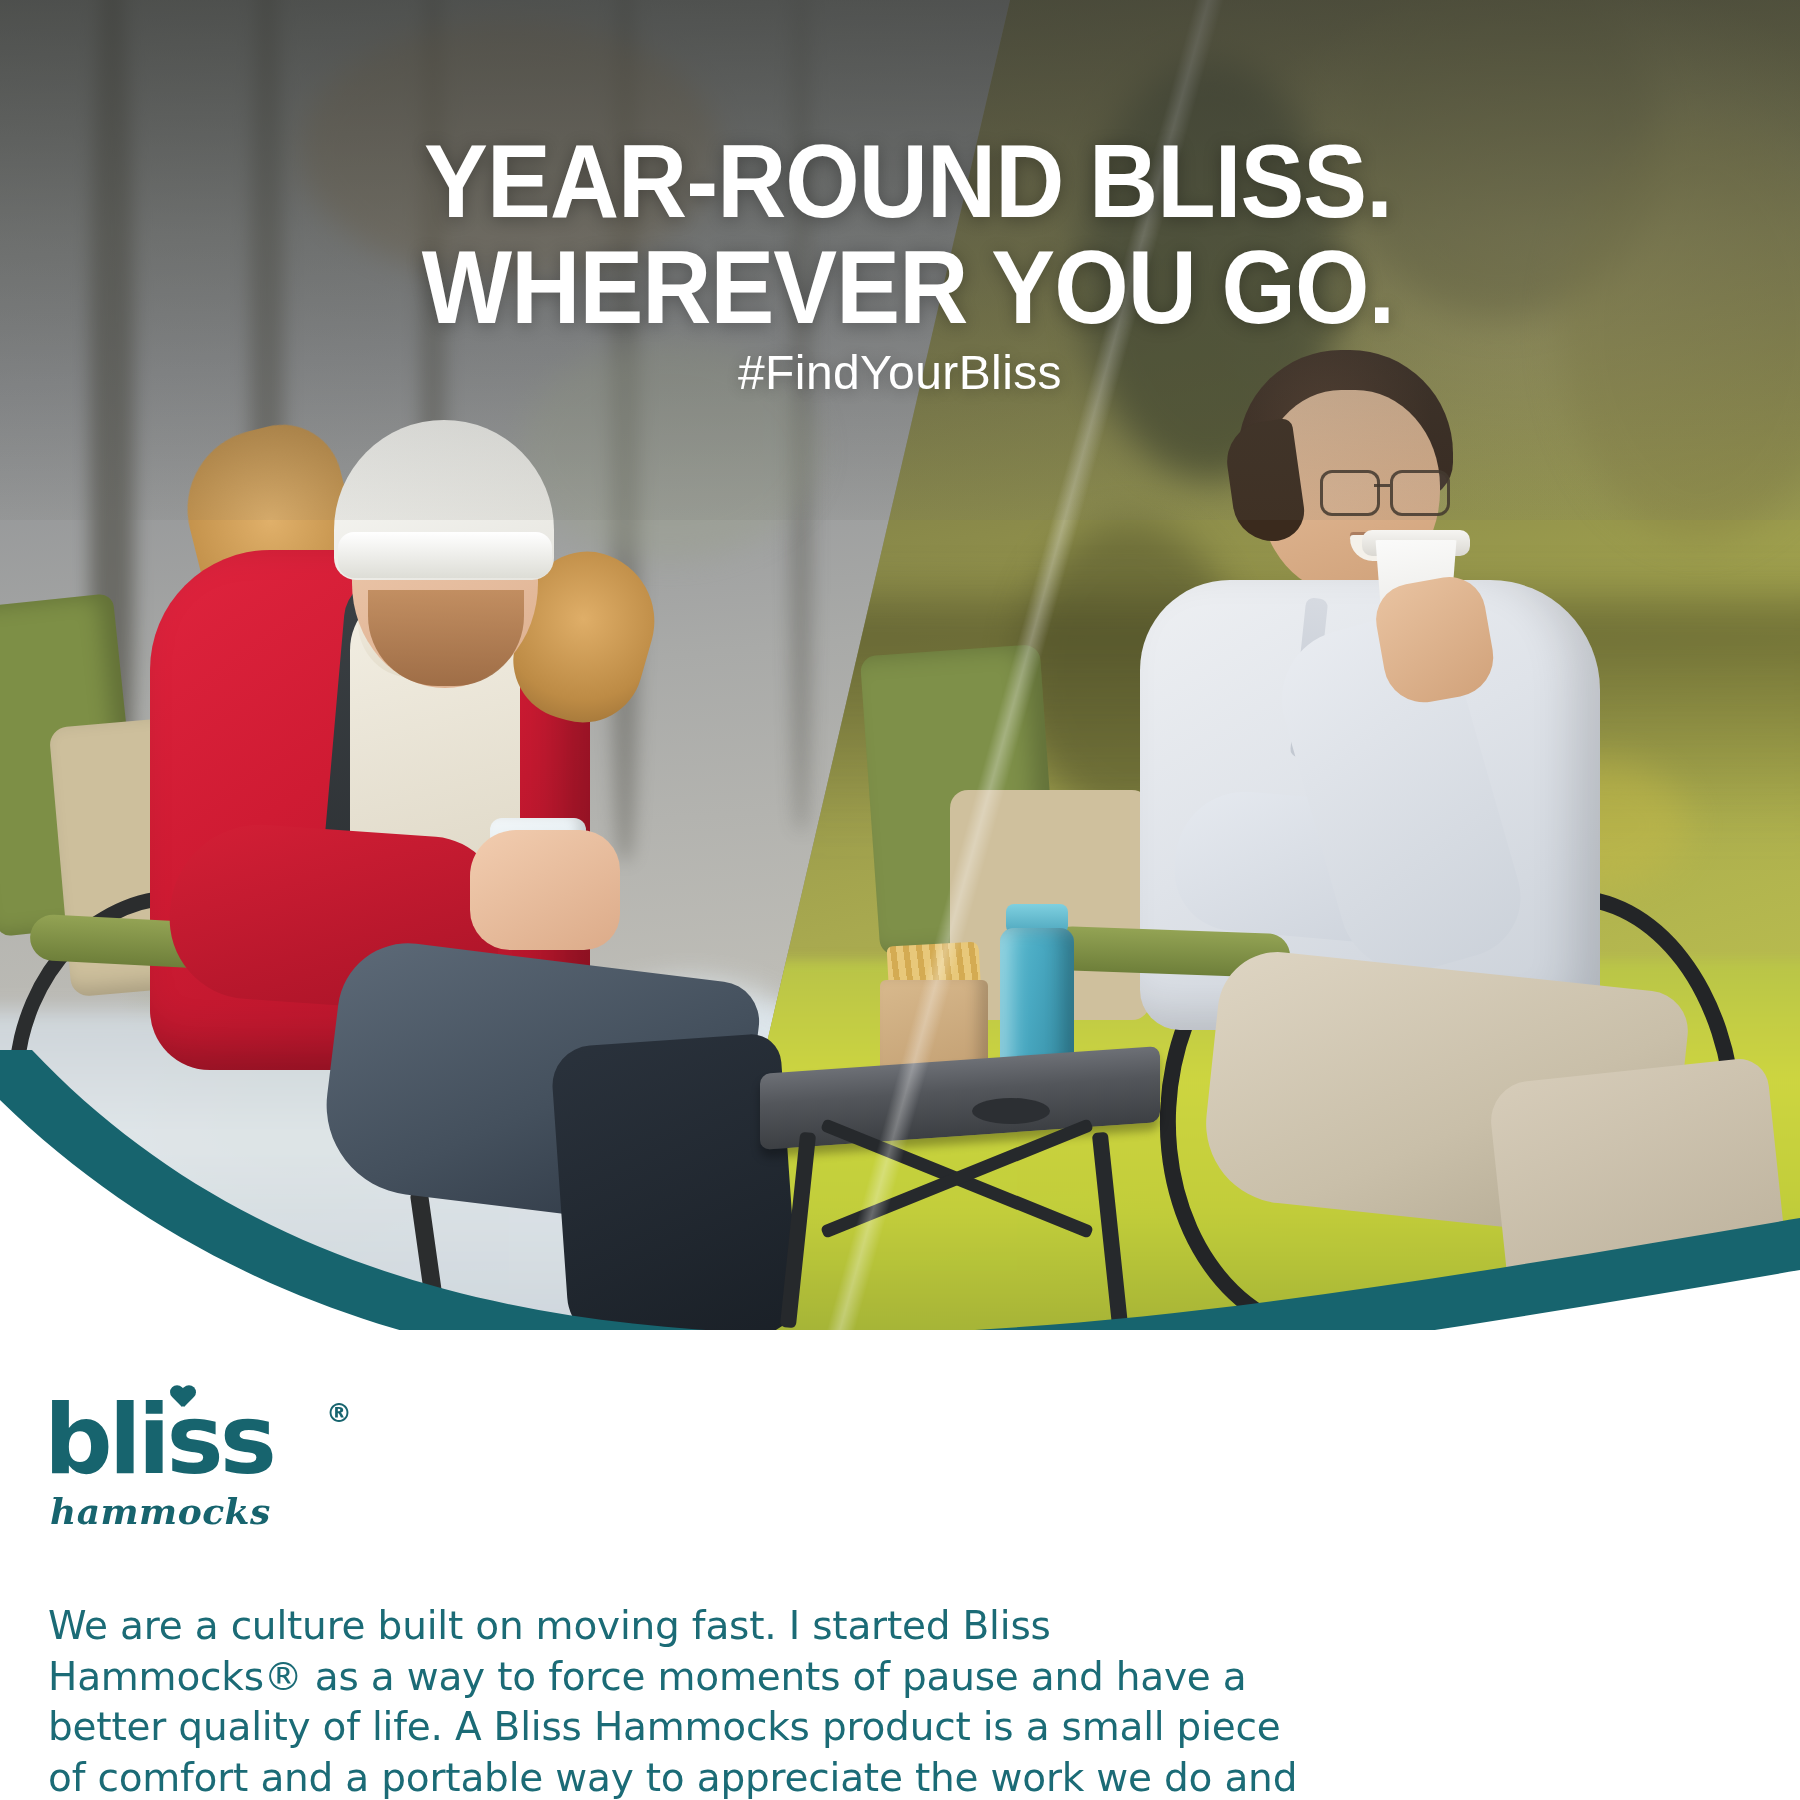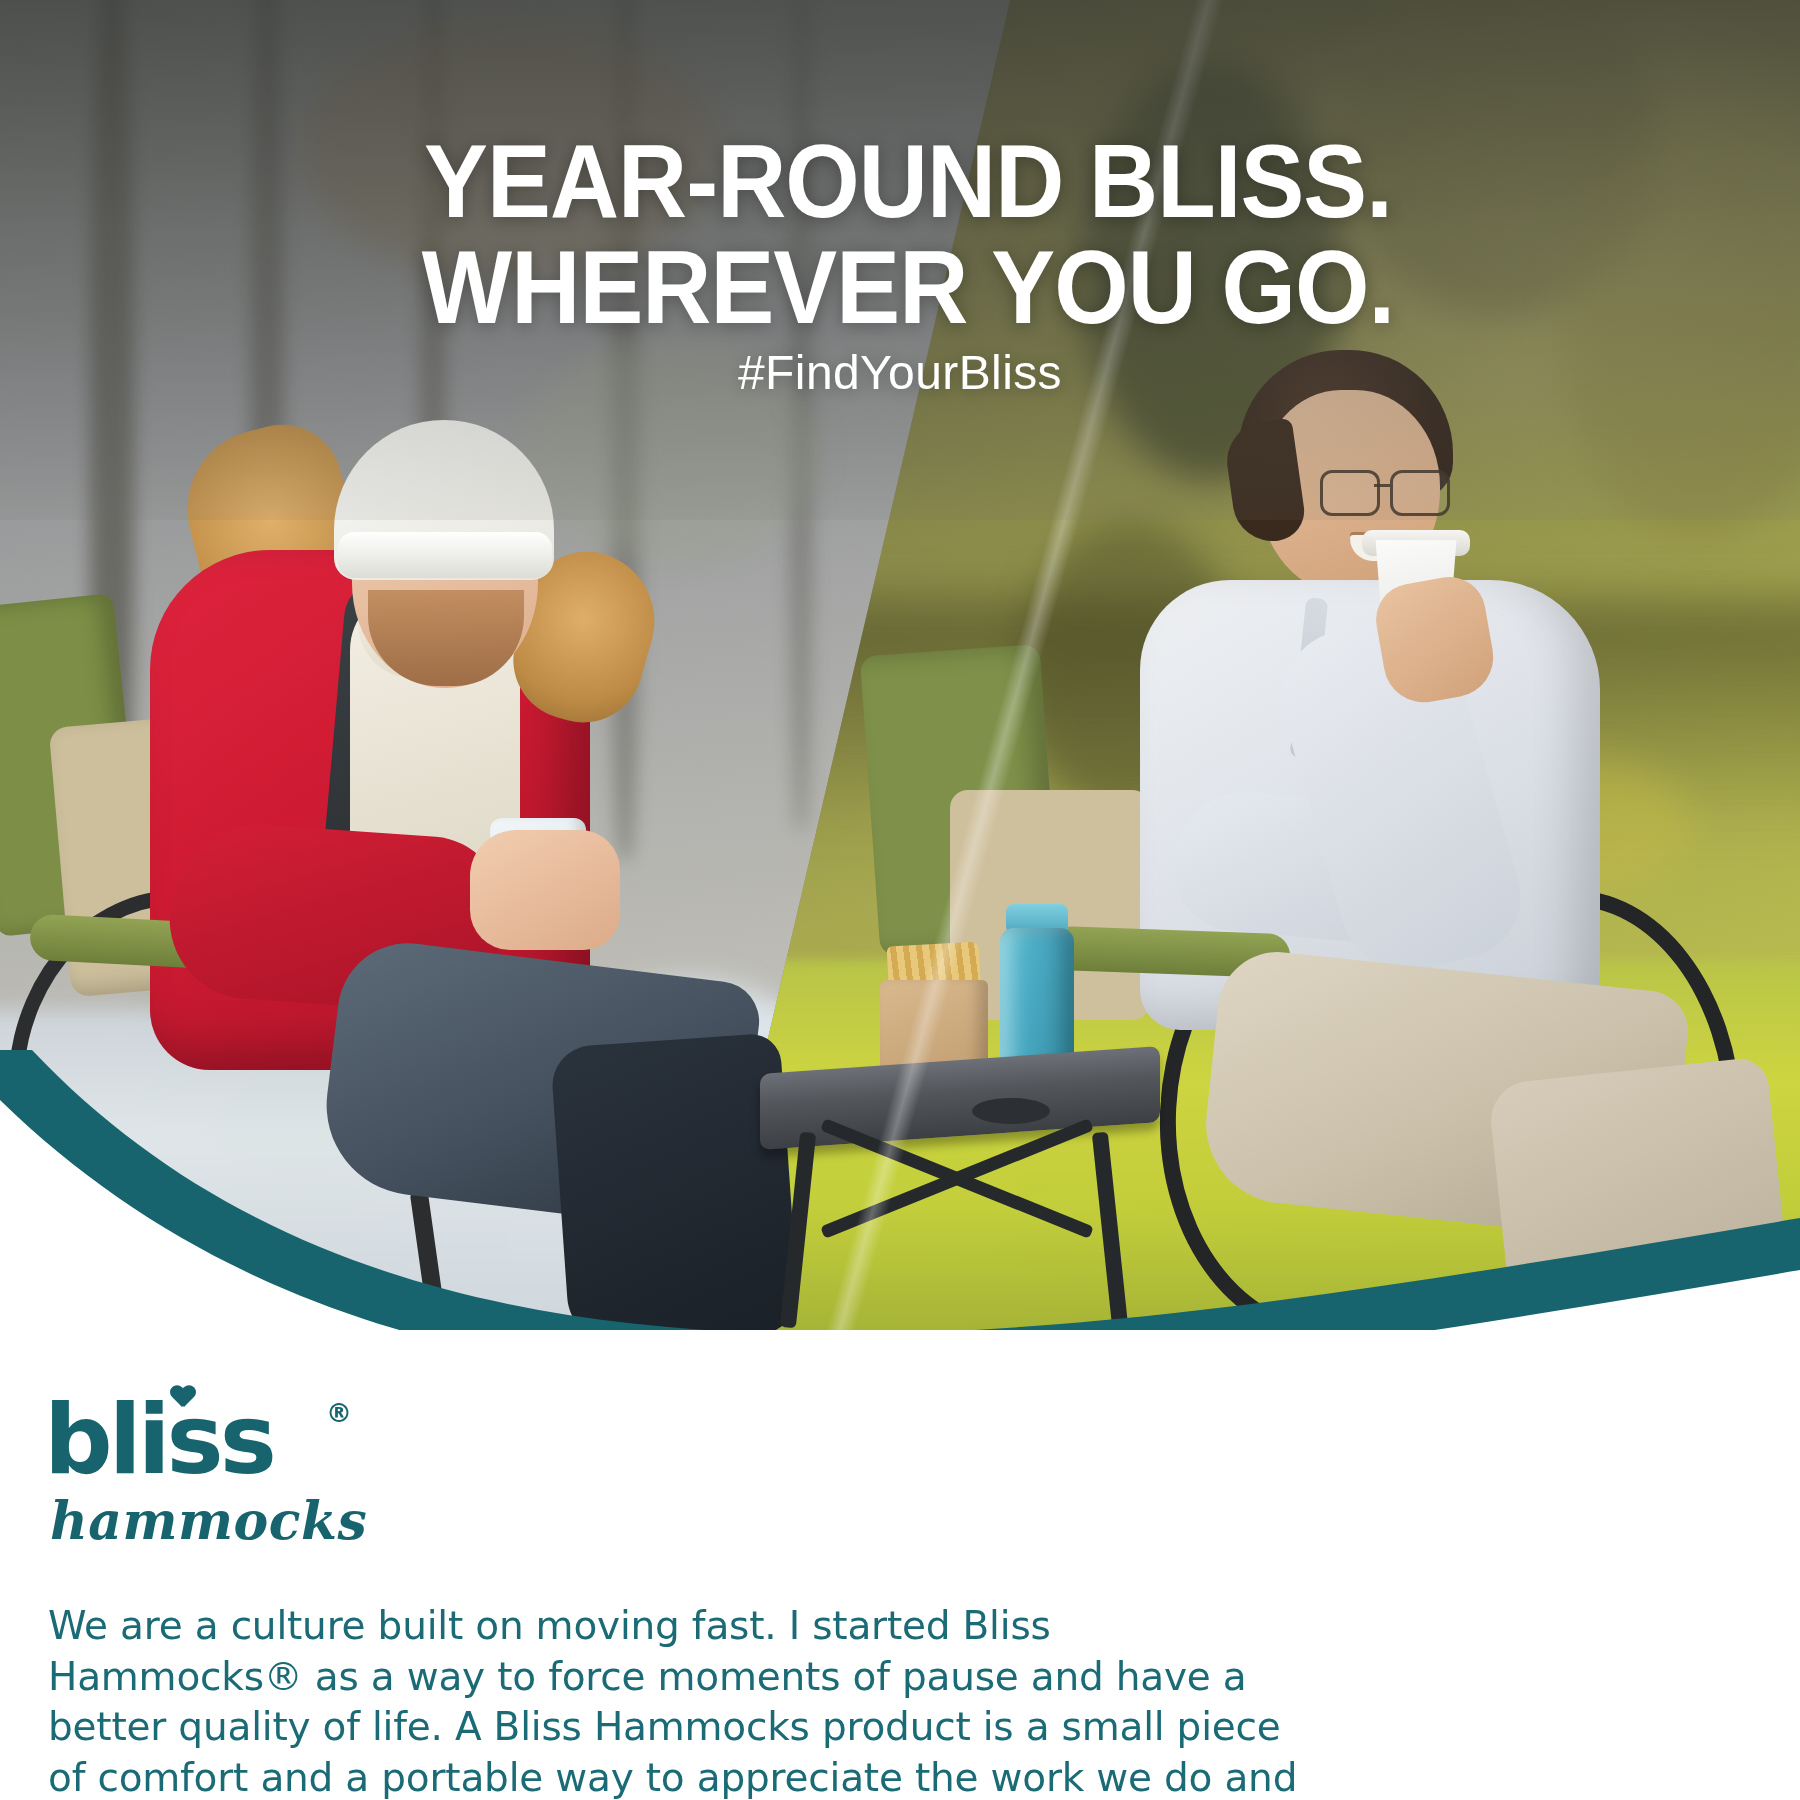--- a/index.html
+++ b/index.html
@@ -332,21 +332,21 @@
     position:absolute;left:126px;top:-6px;width:26px;height:24px;
   }
   .logo-heart:before,.logo-heart:after{
     content:"";position:absolute;top:0;width:14px;height:21px;border-radius:14px 14px 0 0;
   }
   .logo-heart:before{left:12px;transform:rotate(-45deg);transform-origin:0 100%;}
   .logo-heart:after{left:0;transform:rotate(45deg);transform-origin:100% 100%;}
   .logo-sub{
     position:absolute;left:6px;top:98px;
     font-family:"DejaVu Serif",serif;font-style:italic;font-weight:bold;
-    font-size:52px;letter-spacing:.5px;
+    font-size:36px;letter-spacing:.5px;
   }
 
   .body-copy{
     position:absolute;left:48px;top:232px;width:1250px;
     font-family:"DejaVu Sans",sans-serif;
     font-size:39px;line-height:1.30;font-weight:400;
     letter-spacing:-.2px;
   }
 </style>
 <style>.logo-heart:before,.logo-heart:after{background:#17646E;}</style></head>

